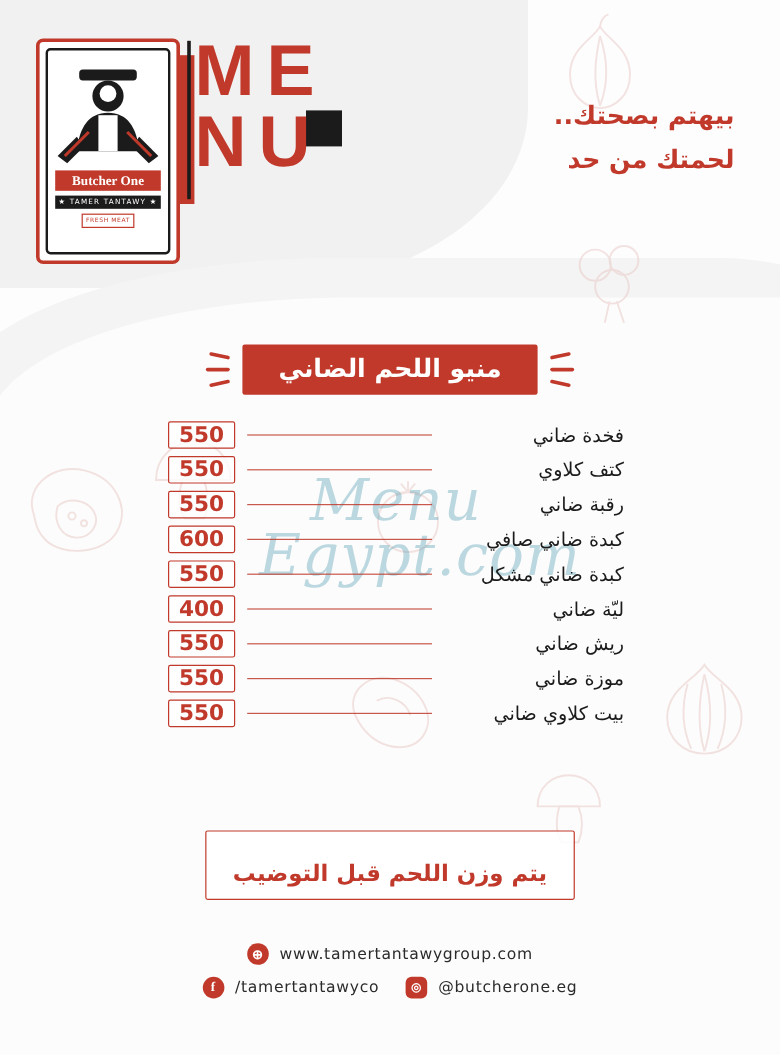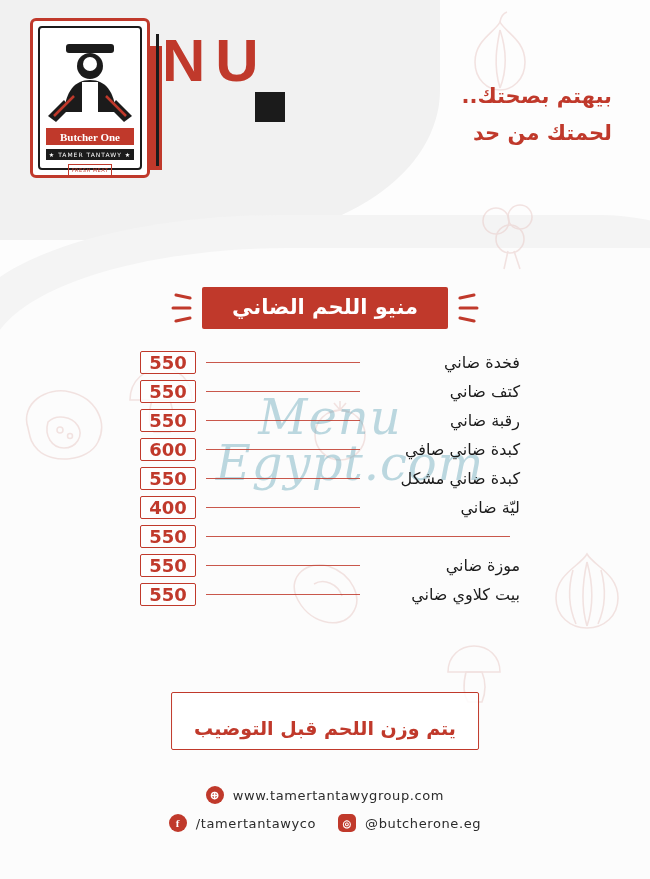--- a/index.html
+++ b/index.html
@@ -61,22 +61,22 @@
     letter-spacing: 1px;
     line-height: 0.95;
     pointer-events: none;
     z-index: 6;
   }
   .watermark .w2 { display: block; margin-left: 40px; }
 
   
   .logo-badge {
     position: absolute;
-    left: 30px; top: 18px;
-    width: 120px; height: 160px;
+    left: 30px; top: 32px;
+    width: 120px; height: 188px;
     border: 3px solid #c0392b;
     border-radius: 6px;
     background: #ffffff;
     z-index: 8;
     overflow: hidden;
   }
   .logo-inner {
     position: absolute;
     left: 5px; top: 5px; right: 5px; bottom: 5px;
     border: 2px solid #1b1b1b;
@@ -390,20 +390,21 @@
       <div class="logo-name">Butcher One</div>
       <div class="logo-sub">★ TAMER TANTAWY ★</div>
       <div class="logo-tag">FRESH MEAT</div>
     </div>
   </div>
 
   <div class="menu-red-block"></div>
   <div class="menu-sq"></div>
   <div class="menu-word">
     <div class="bar"></div>
+    <div class="me">ME</div>
     <div class="nu">NU</div>
   </div>
 
   <div class="slogan">
     <div>بيهتم بصحتك..</div>
     <div>لحمتك من حد</div>
   </div>
 
   <div class="section-title-wrap">
     <svg class="burst" viewBox="0 0 22 30">
@@ -425,21 +426,21 @@
 
   <div class="menu-list">
     <div class="menu-row">
       <div class="price-box">550</div>
       <div class="leader"></div>
       <div class="item-name">فخدة ضاني</div>
     </div>
     <div class="menu-row">
       <div class="price-box">550</div>
       <div class="leader"></div>
-      <div class="item-name">كتف ضاني</div>
+      <div class="item-name">كتف كلاوي</div>
     </div>
     <div class="menu-row">
       <div class="price-box">550</div>
       <div class="leader"></div>
       <div class="item-name">رقبة ضاني</div>
     </div>
     <div class="menu-row">
       <div class="price-box">600</div>
       <div class="leader"></div>
       <div class="item-name">كبدة ضاني صافي</div>
@@ -450,20 +451,21 @@
       <div class="item-name">كبدة ضاني مشكل</div>
     </div>
     <div class="menu-row">
       <div class="price-box">400</div>
       <div class="leader"></div>
       <div class="item-name">ليّة ضاني</div>
     </div>
     <div class="menu-row">
       <div class="price-box">550</div>
       <div class="leader"></div>
+      <div class="item-name">ريش ضاني</div>
     </div>
     <div class="menu-row">
       <div class="price-box">550</div>
       <div class="leader"></div>
       <div class="item-name">موزة ضاني</div>
     </div>
     <div class="menu-row">
       <div class="price-box">550</div>
       <div class="leader"></div>
       <div class="item-name">بيت كلاوي ضاني</div>

